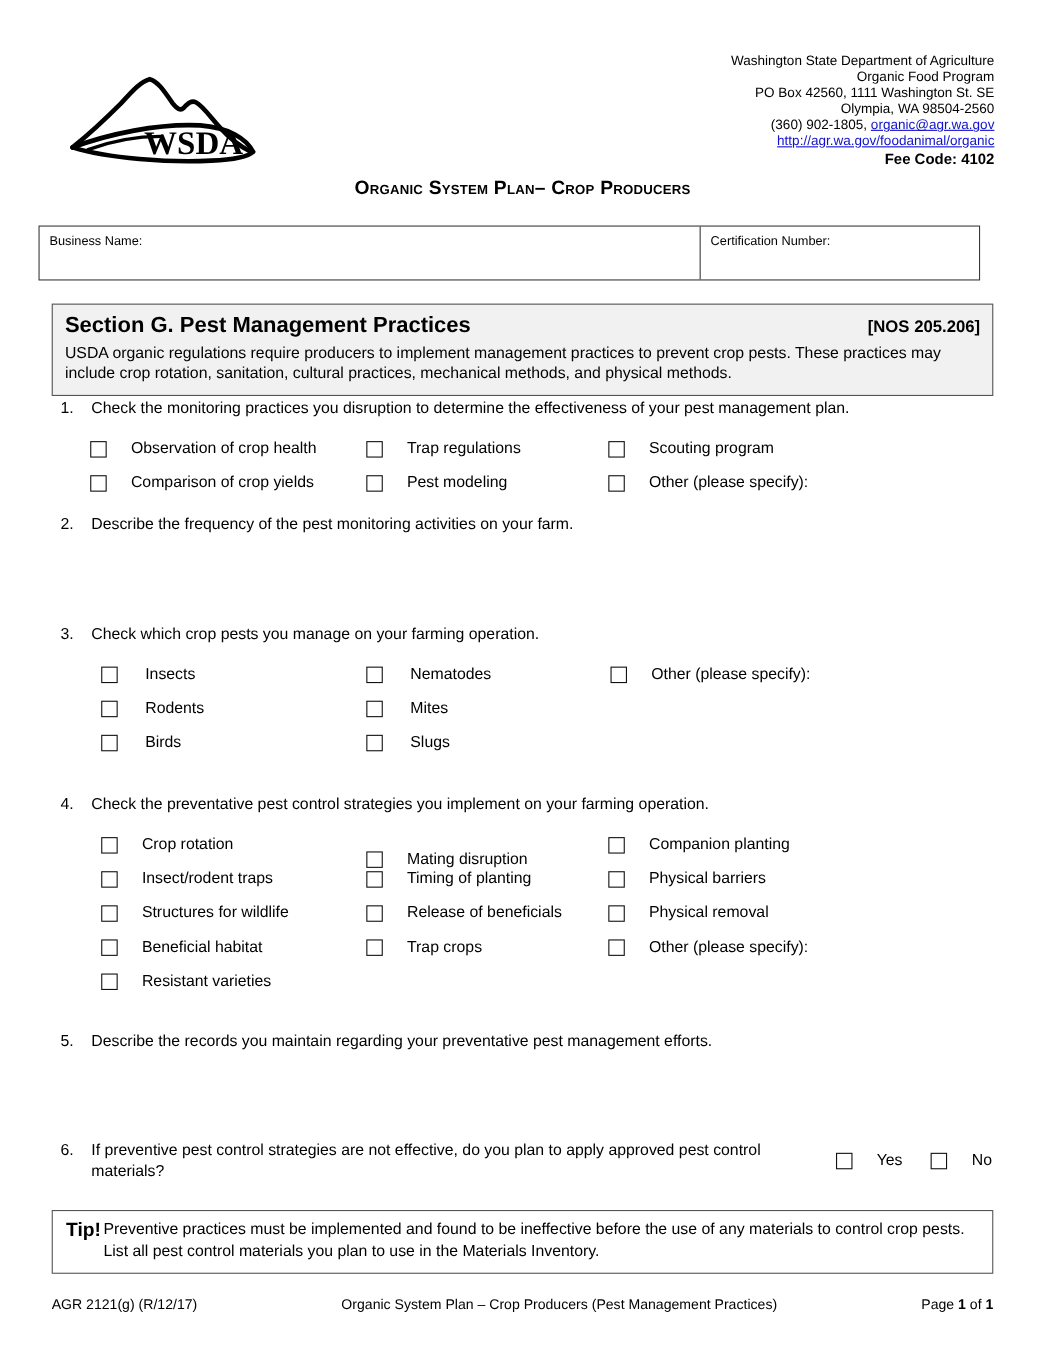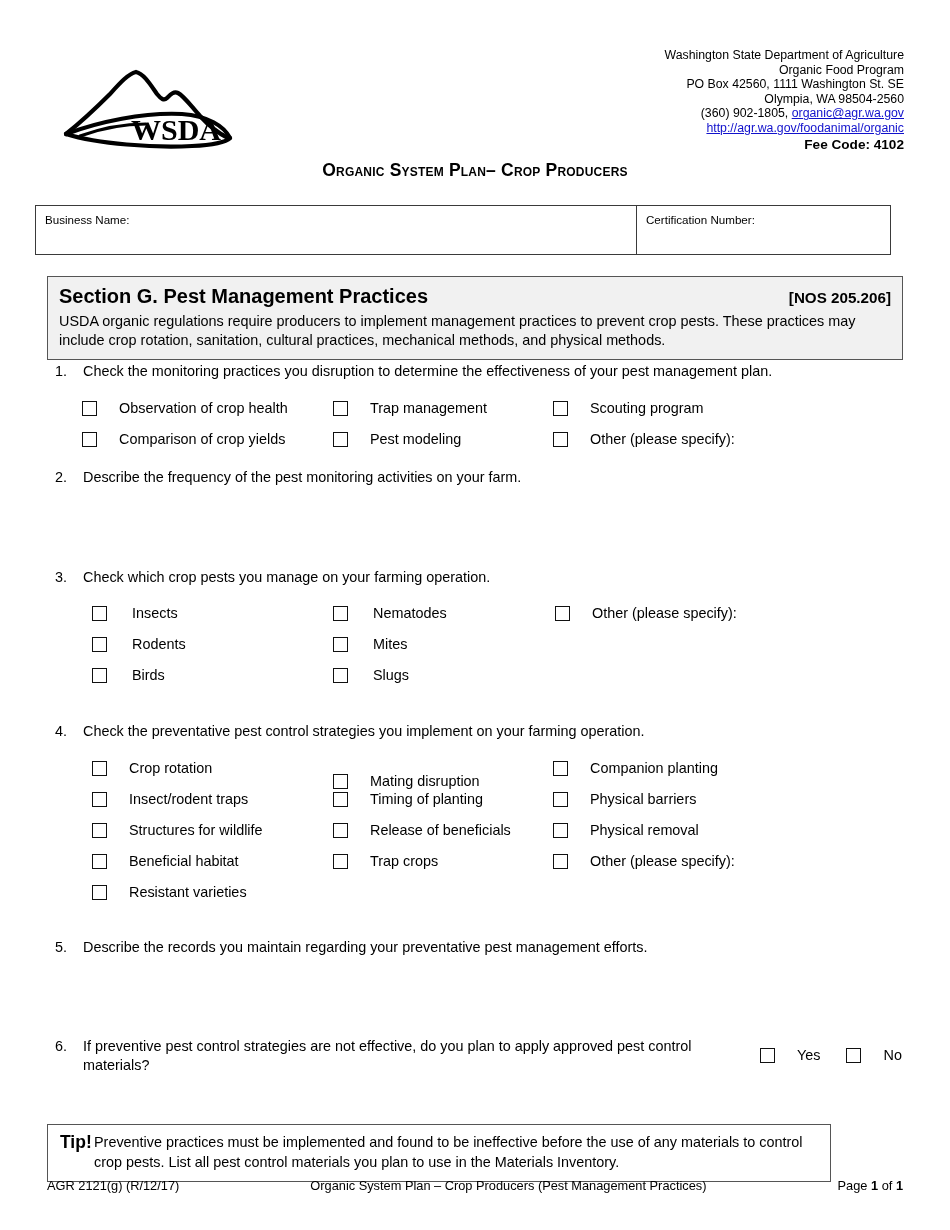--- a/index.html
+++ b/index.html
@@ -165,23 +165,23 @@
     position: absolute;
     display: flex;
     align-items: center;
     font-size: 14.4px;
   }
   .yesno .opt { position: static; margin-right: 26px; }
 
   
   .tip-box {
     position: absolute;
-    top: 1124px;
+    top: 1100px;
     left: 47px;
-    width: 784px;
+    width: 856px;
     border: 1.4px solid #555;
     box-sizing: border-box;
     padding: 8px 12px 9px 12px;
     background: #fff;
   }
   .tip-inner {
     font-size: 14.4px;
     line-height: 19.5px;
     text-indent: 0;
     padding-left: 34px;
@@ -270,21 +270,21 @@
     <div class="opt" style="left:27px;top:0">
       <span class="cbox"></span>
       <span class="lbl">Observation of crop health</span>
     </div>
     <div class="opt" style="left:27px;top:31px">
       <span class="cbox"></span>
       <span class="lbl">Comparison of crop yields</span>
     </div>
     <div class="opt" style="left:278px;top:0">
       <span class="cbox"></span>
-      <span class="lbl">Trap management</span>
+      <span class="lbl">Trap regulations</span>
     </div>
     <div class="opt" style="left:278px;top:31px">
       <span class="cbox"></span>
       <span class="lbl">Pest modeling</span>
     </div>
     <div class="opt" style="left:498px;top:0">
       <span class="cbox"></span>
       <span class="lbl">Scouting program</span>
     </div>
     <div class="opt" style="left:498px;top:31px">

